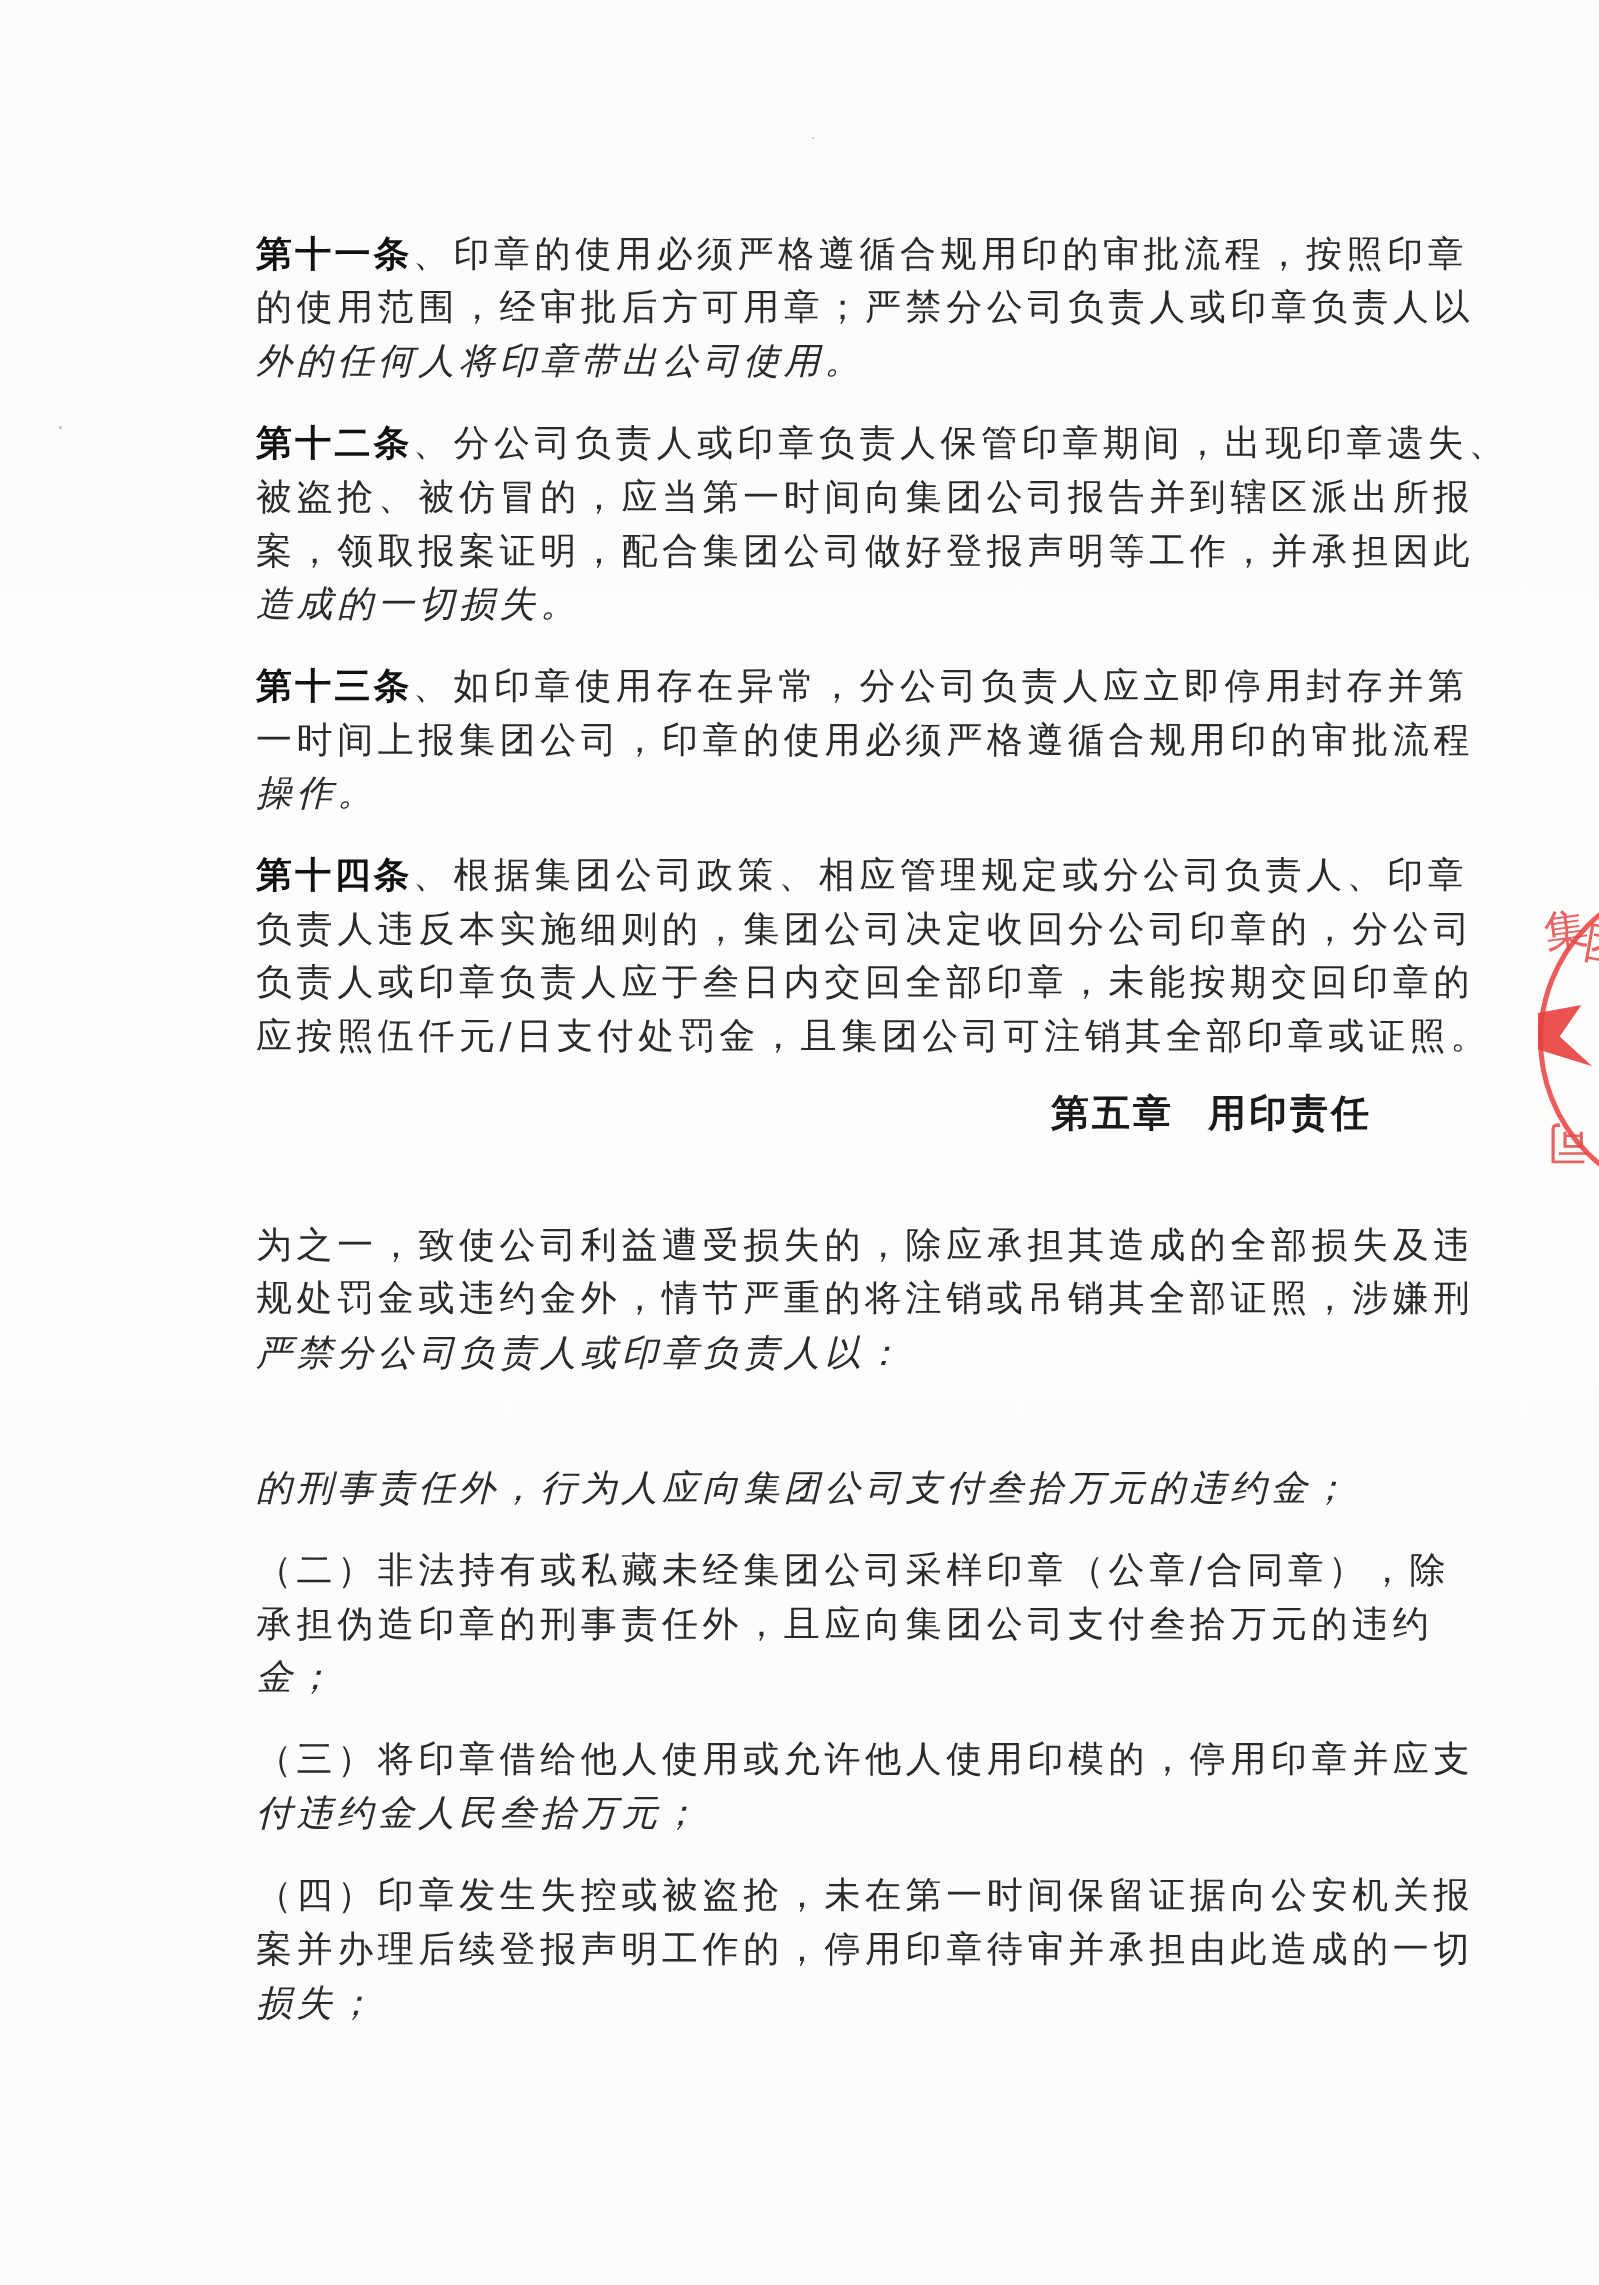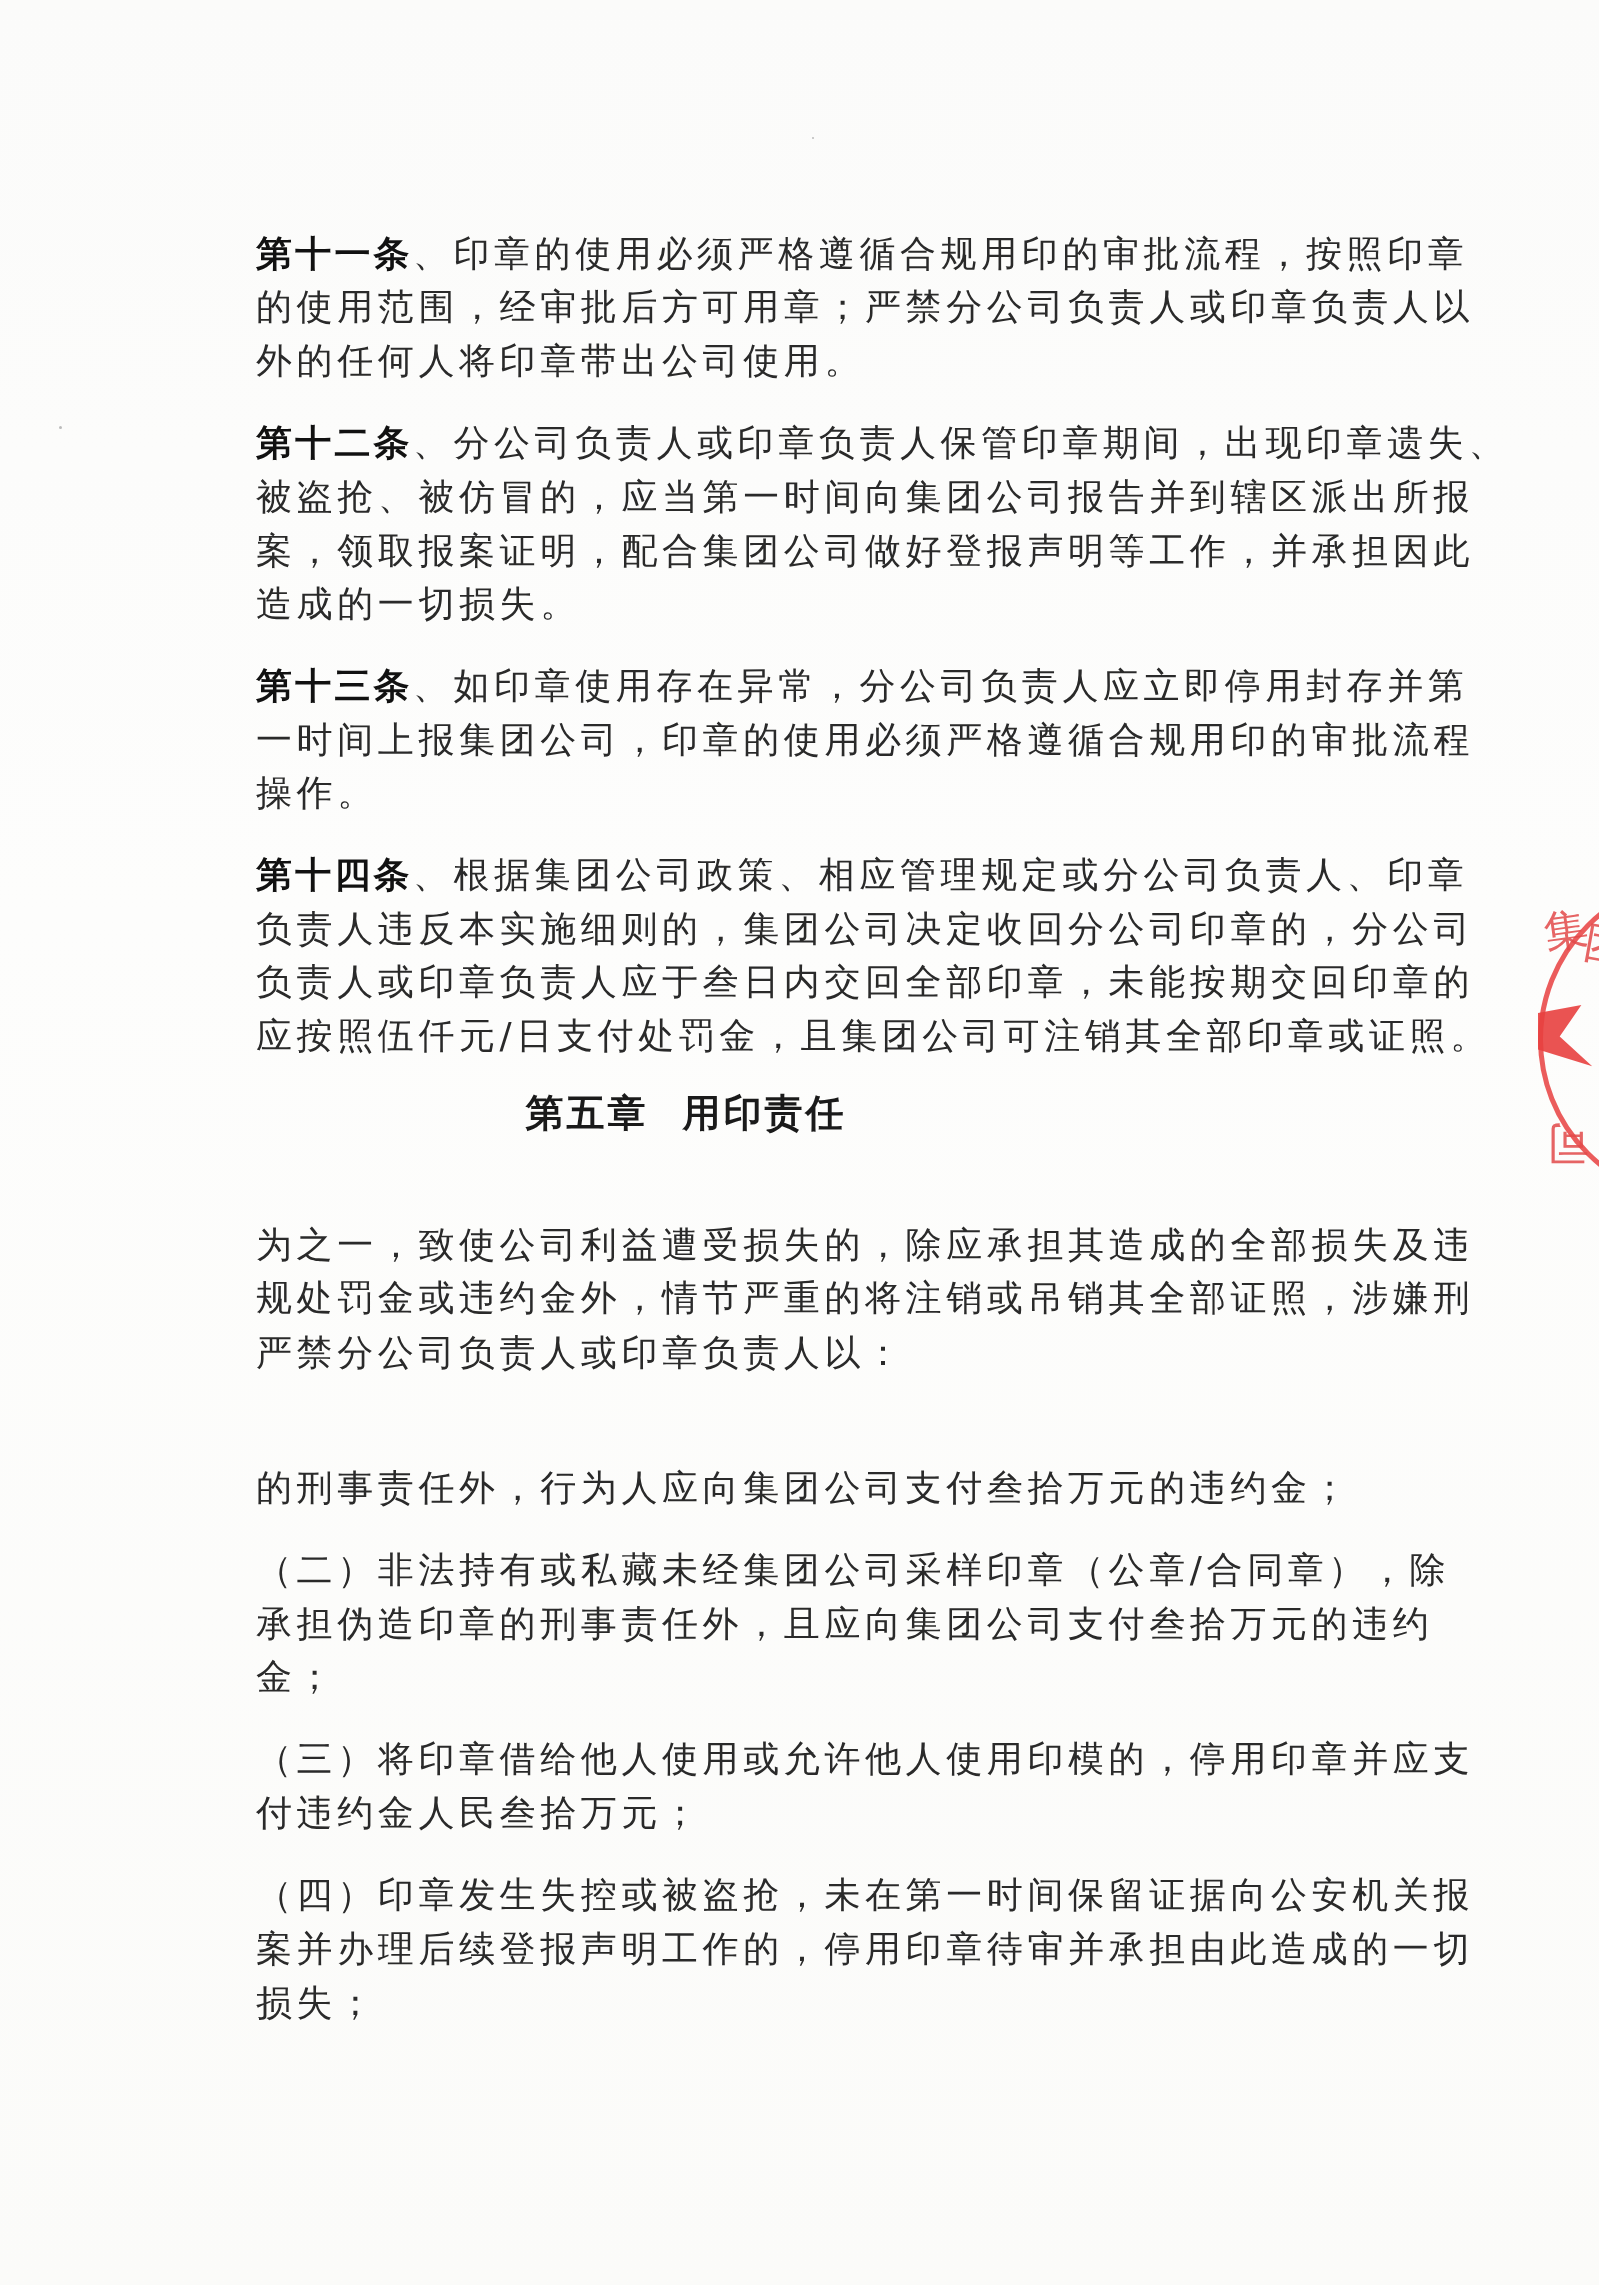--- a/index.html
+++ b/index.html
@@ -19,27 +19,27 @@
     left: 256px;
     width: 1083px;
     height: 40px;
     font-size: 36px;
     line-height: 40px;
     letter-spacing: 4.6px;
     white-space: nowrap;
     text-align: justify;
     text-align-last: justify;
   }
-  .line.last { text-align-last: left; }
+  .line.last { text-align-last: left; font-style: italic; }
   .bold { font-weight: bold; color: #111; letter-spacing: 3.2px; }
   .heading {
     position: absolute;
     left: 0; width: 1372px;
     top: 1091px;
-    text-align: center;
+    text-align: right;
     font-size: 38px; font-weight: bold;
     line-height: 44px;
     color: #1a1a1a;
     letter-spacing: 3px;
   }
   .heading .gap { display: inline-block; width: 34px; }
   .stamp {
     position: absolute; left: 1538px; top: 876px;
     width: 327px; height: 327px;
     border: 5px solid #e8403f;

